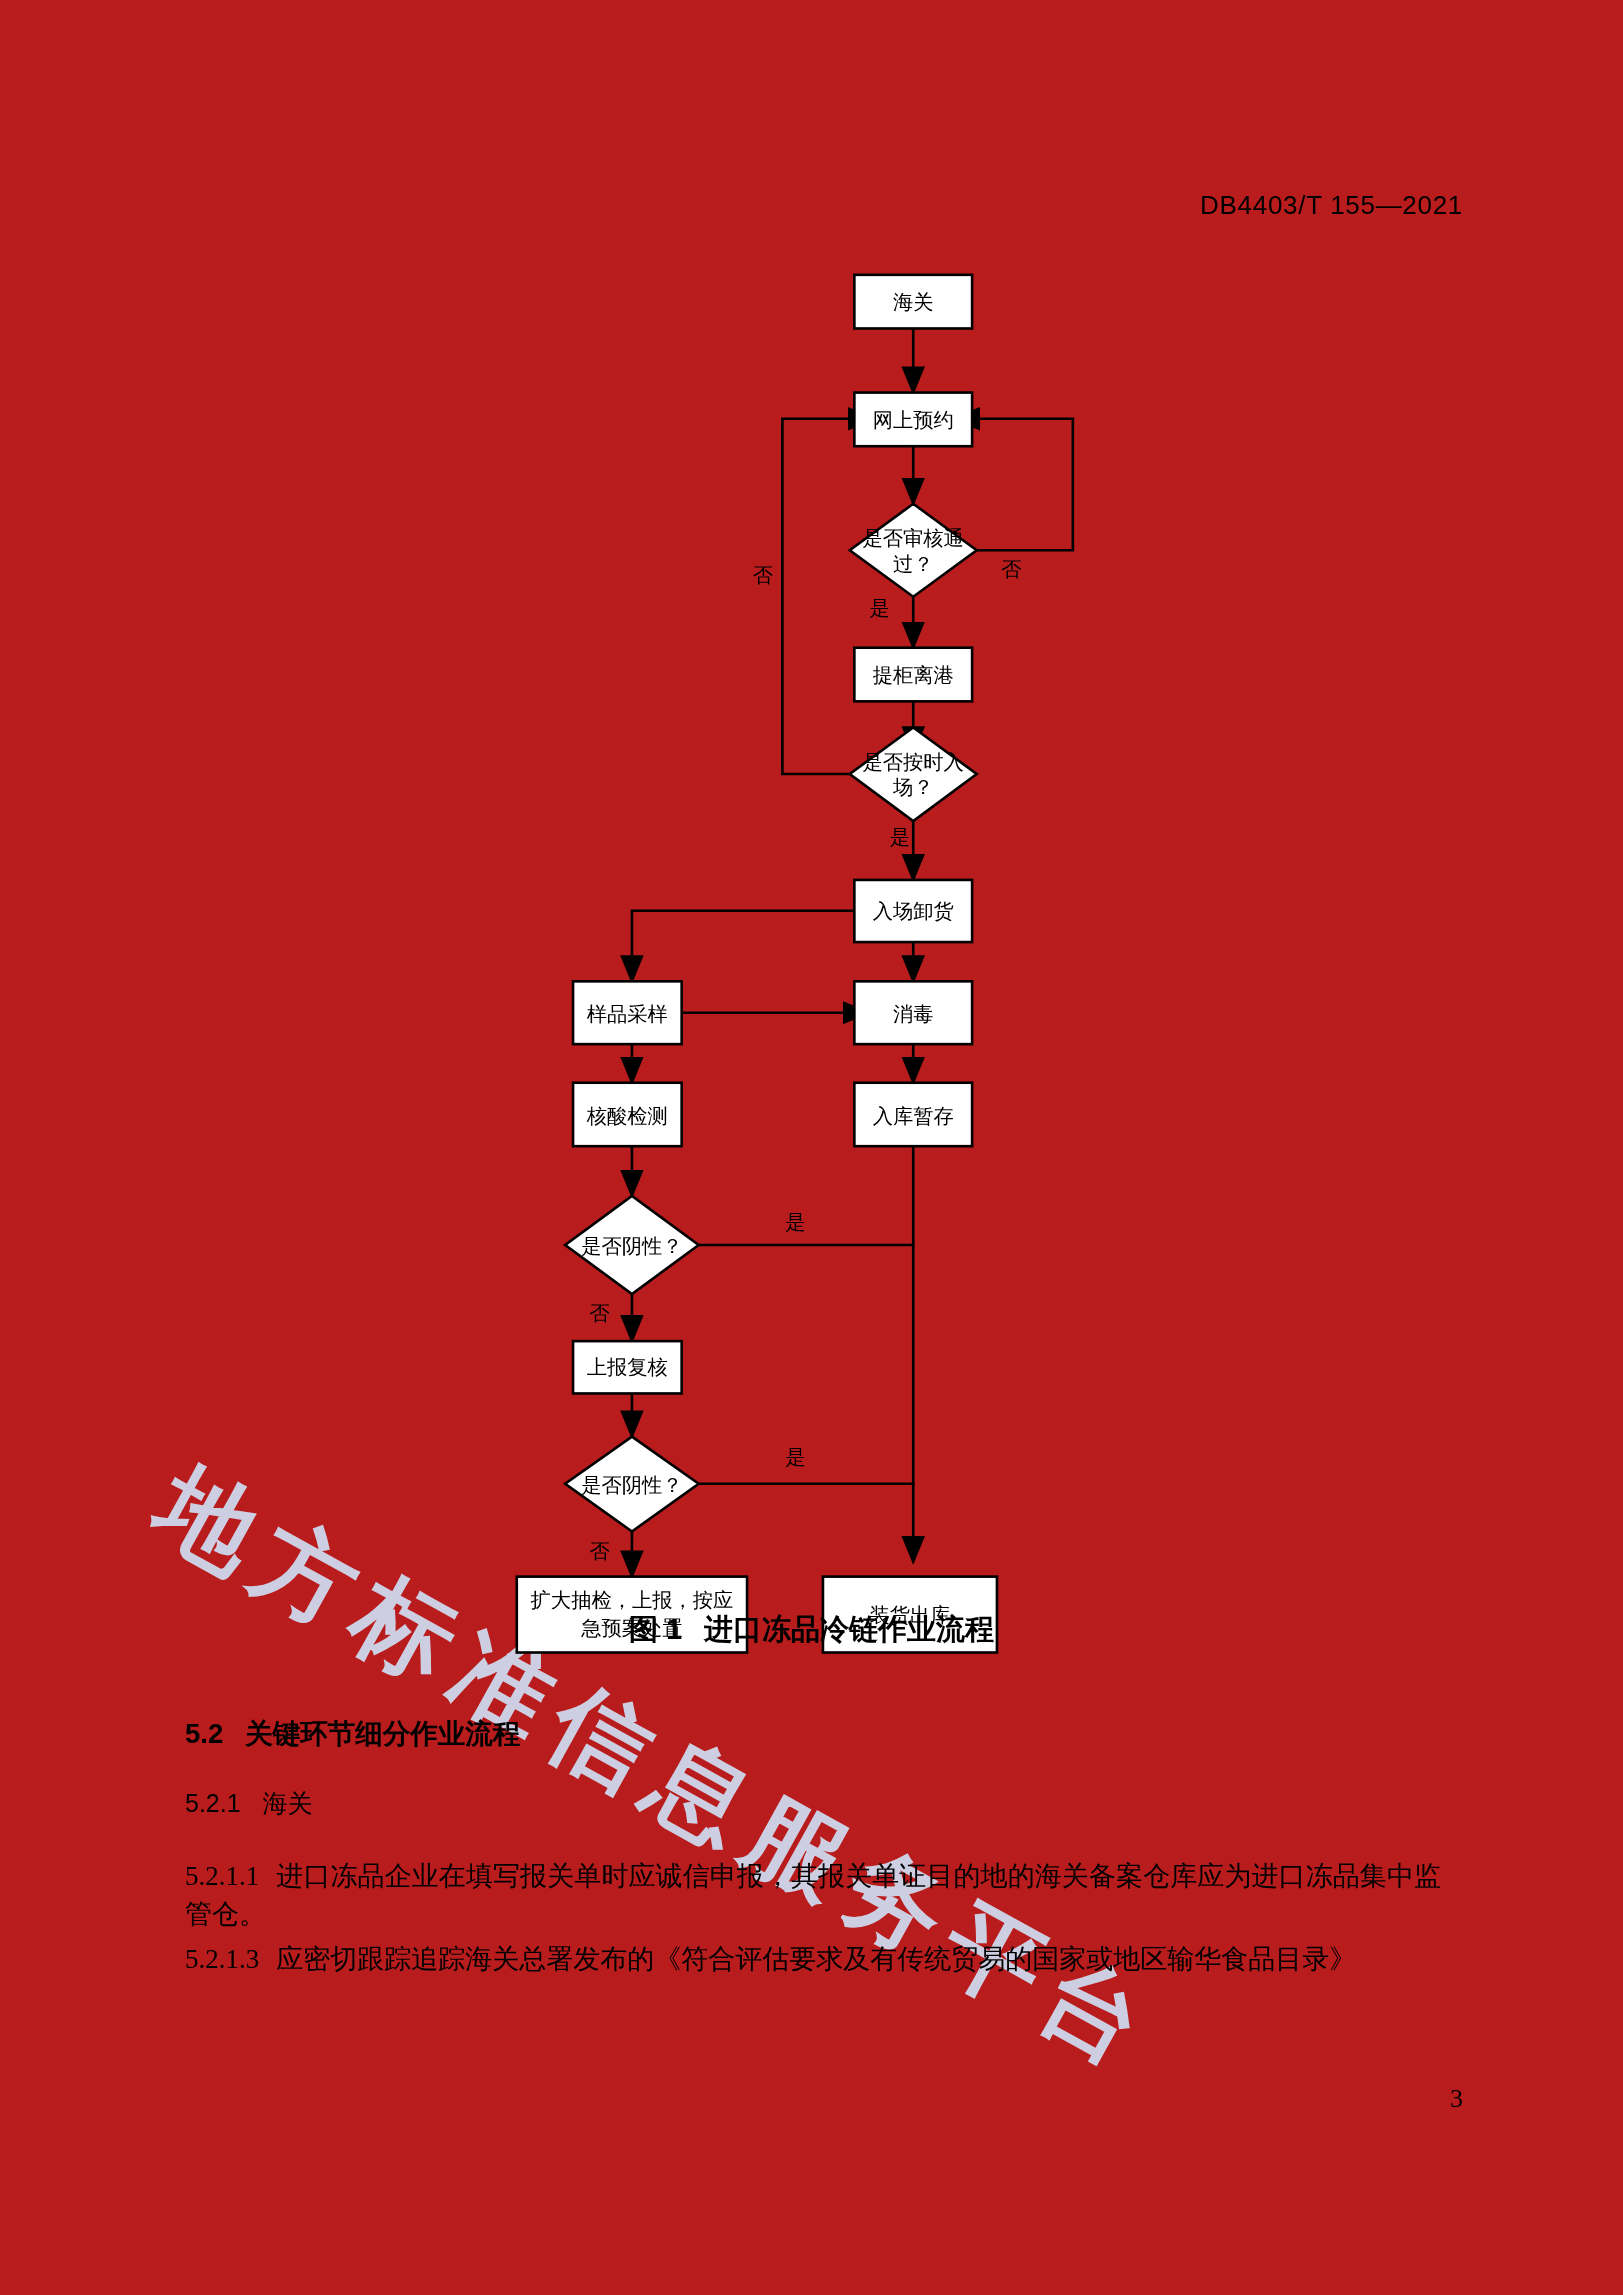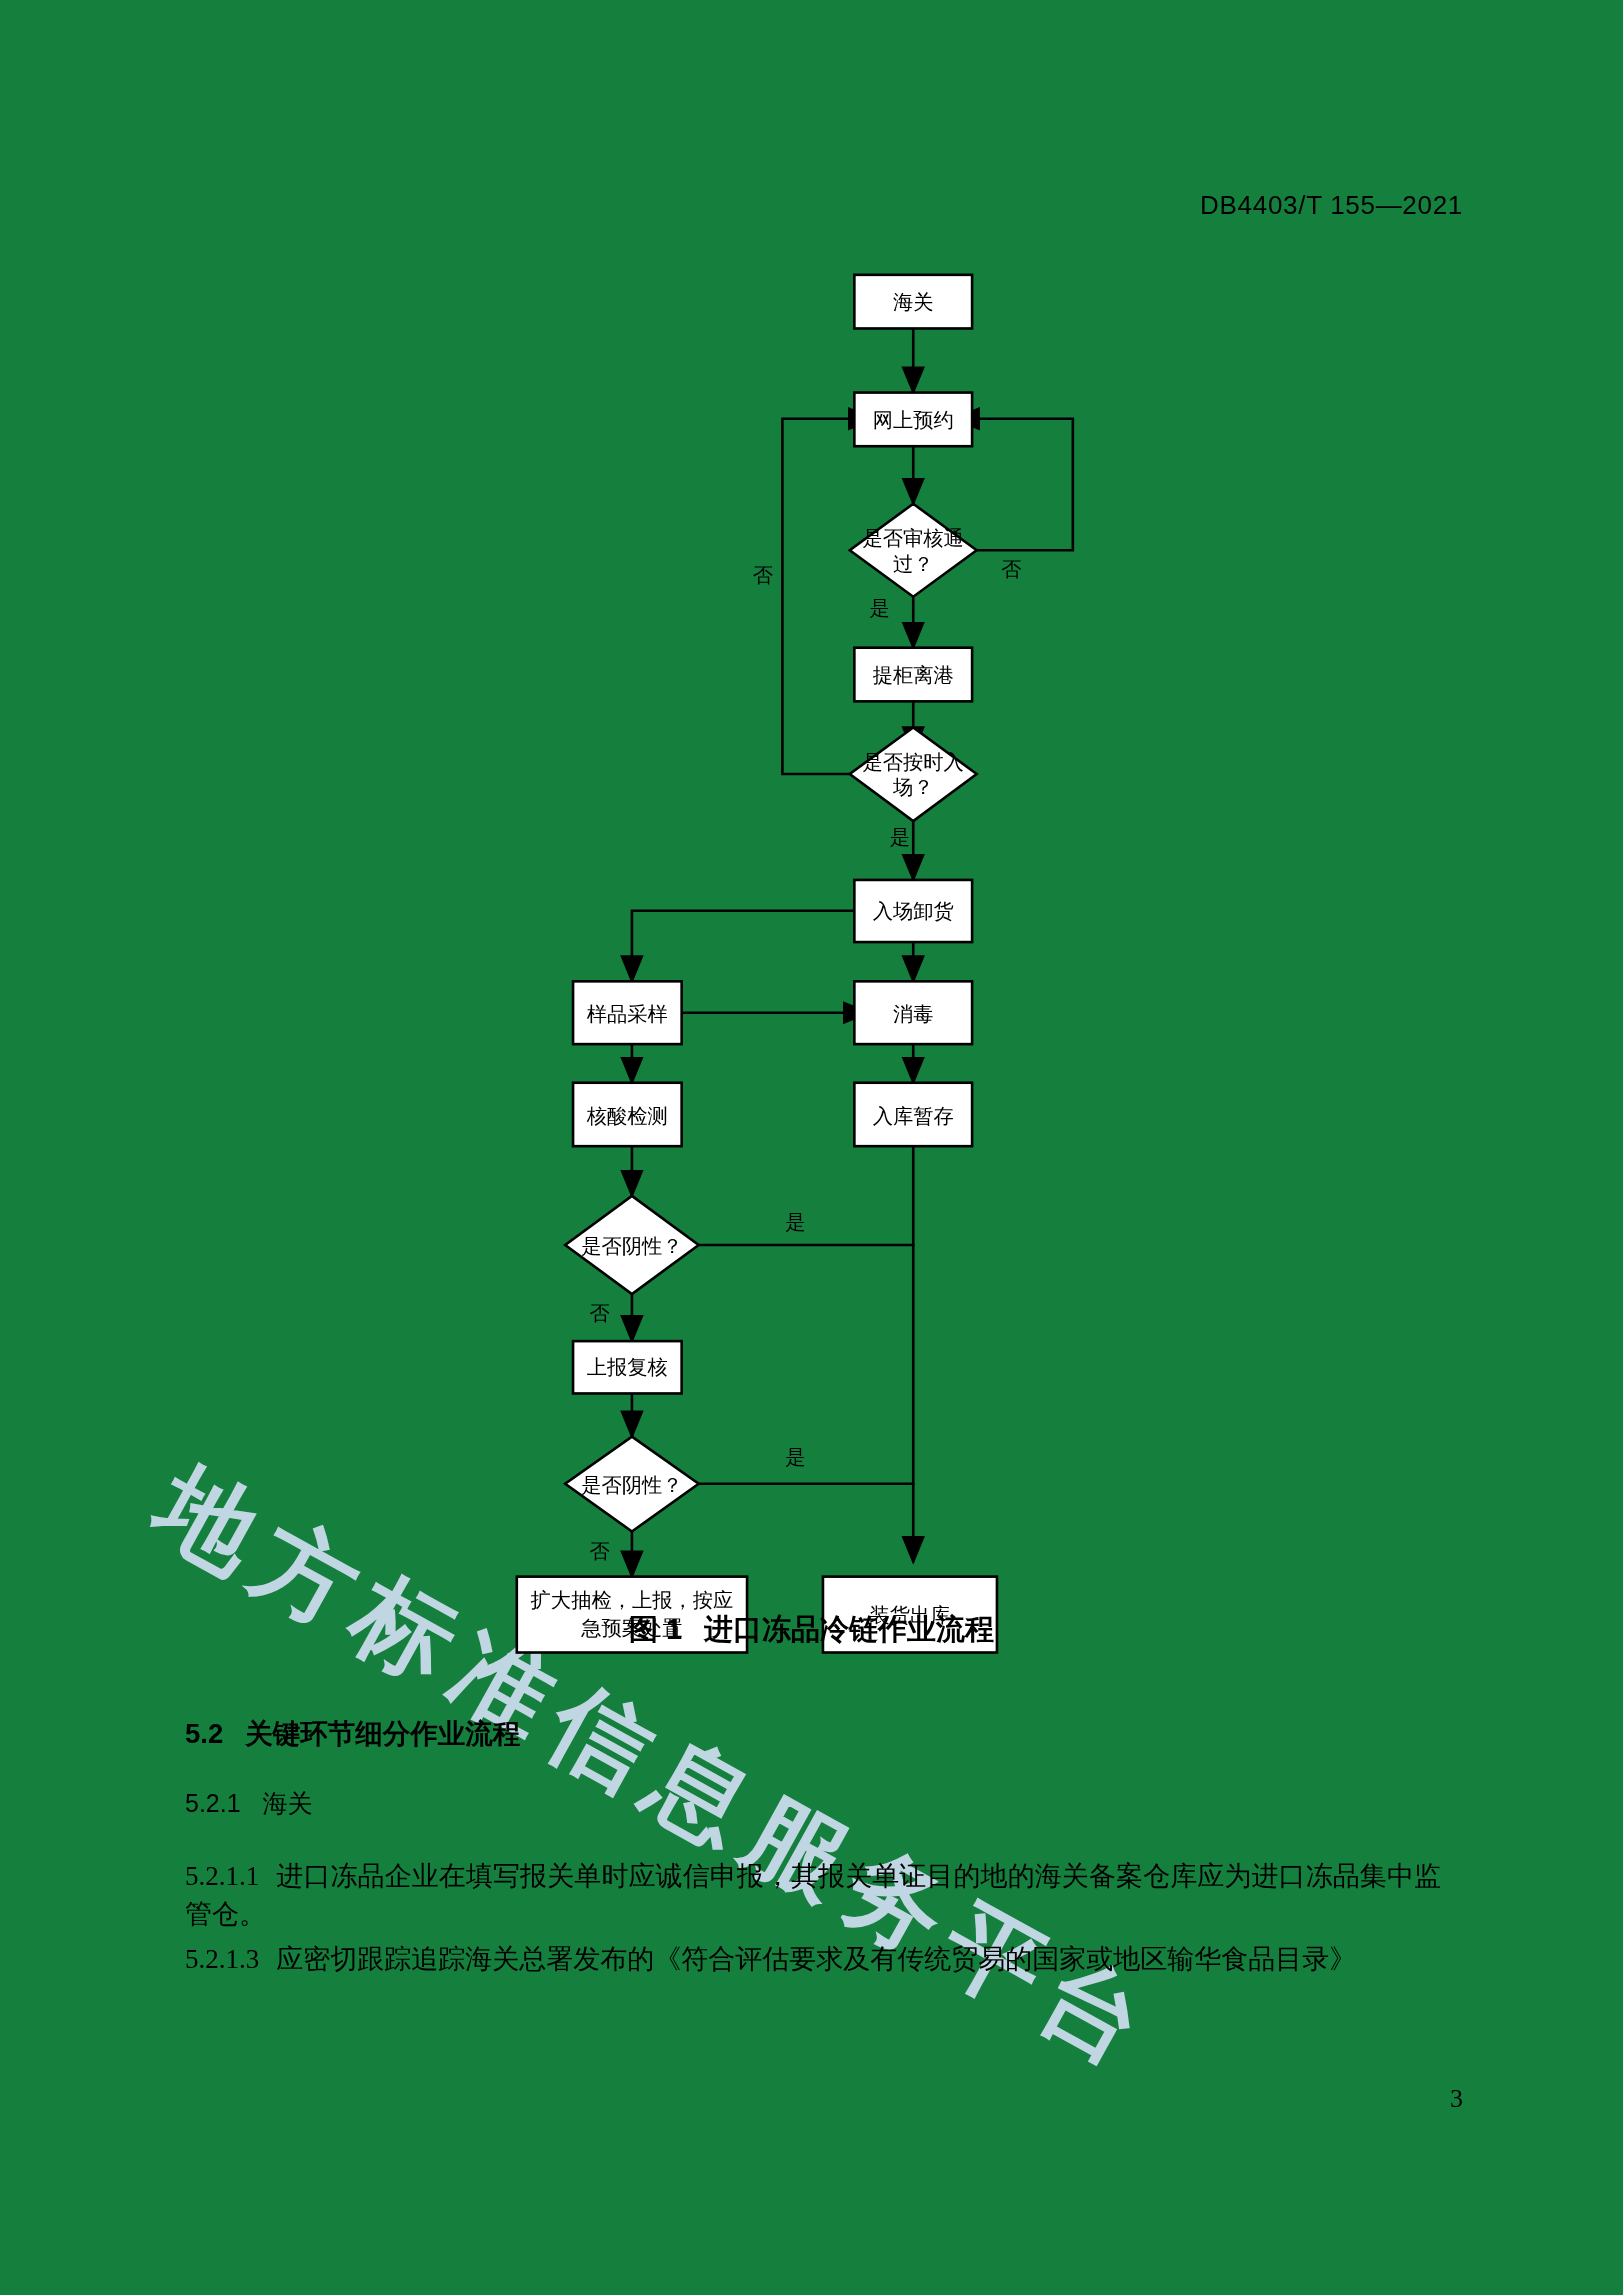--- a/index.html
+++ b/index.html
@@ -8,21 +8,21 @@
     background: #ffffff;
   }
   body {
     font-family: "Liberation Serif", "DejaVu Serif", serif;
     color: #000000;
   }
   .page {
     position: relative;
     width: 1623px;
     height: 2295px;
-    background: #15803d;
+    background: #b91c1c;
     overflow: hidden;
   }
 
   
   .doc-header {
     position: absolute;
     top: 190px;
     right: 160px;
     font-family: "Liberation Sans", "DejaVu Sans", sans-serif;
     font-size: 26px;

